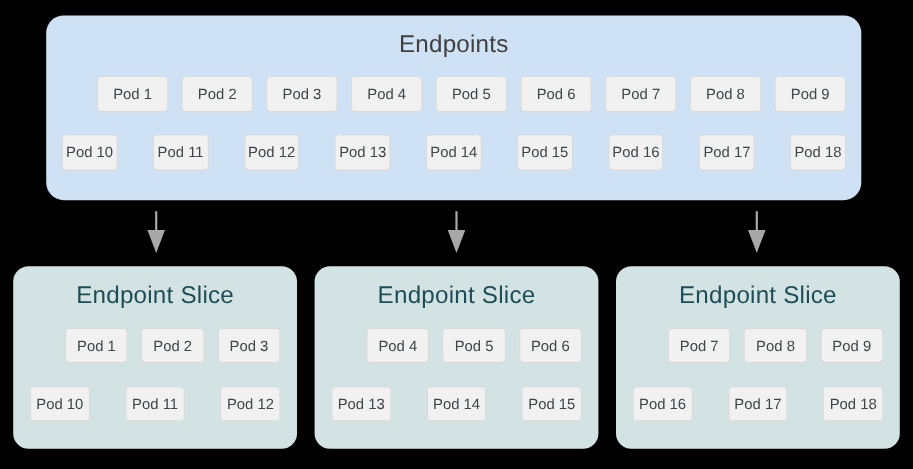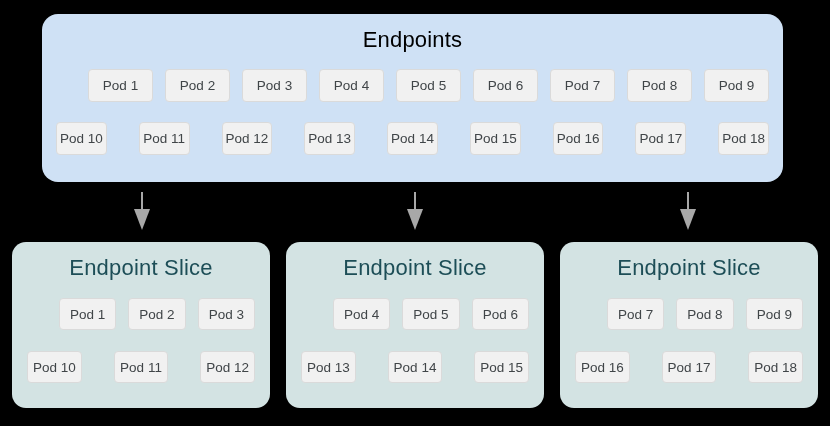--- a/index.html
+++ b/index.html
@@ -7,21 +7,21 @@
     position:relative;width:830px;height:426px;background:#000000;
     font-family:"Liberation Sans",sans-serif;overflow:hidden;
   }
   .endpoints-box{
     position:absolute;left:42px;top:14px;width:741px;height:168px;
     background:#cfe1f5;border-radius:16px;box-sizing:border-box;
     padding:13px 14px 0 14px;
   }
   .endpoints-title{
     text-align:center;font-size:22px;line-height:26px;font-weight:500;
-    color:#000000;letter-spacing:.2px;
+    color:#404040;letter-spacing:.2px;
   }
   .pod-row{display:flex;gap:12px;}
   .row-a{margin-top:16px;padding-left:32px;}
   .row-b{margin-top:20px;gap:32px;}
   .pod{
     flex:1;height:33px;background:#f1f1f1;border:1px solid #dadada;
     border-radius:4px;display:flex;align-items:center;justify-content:center;
     font-size:13.5px;color:#404548;box-sizing:border-box;white-space:nowrap;
   }
   .slice-box{

